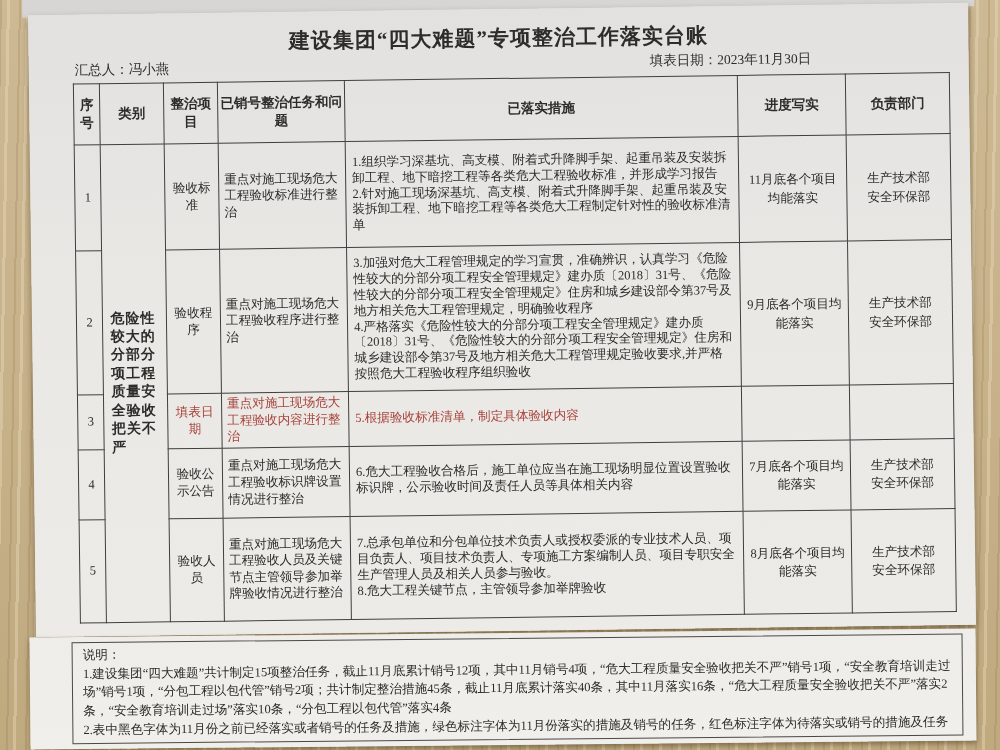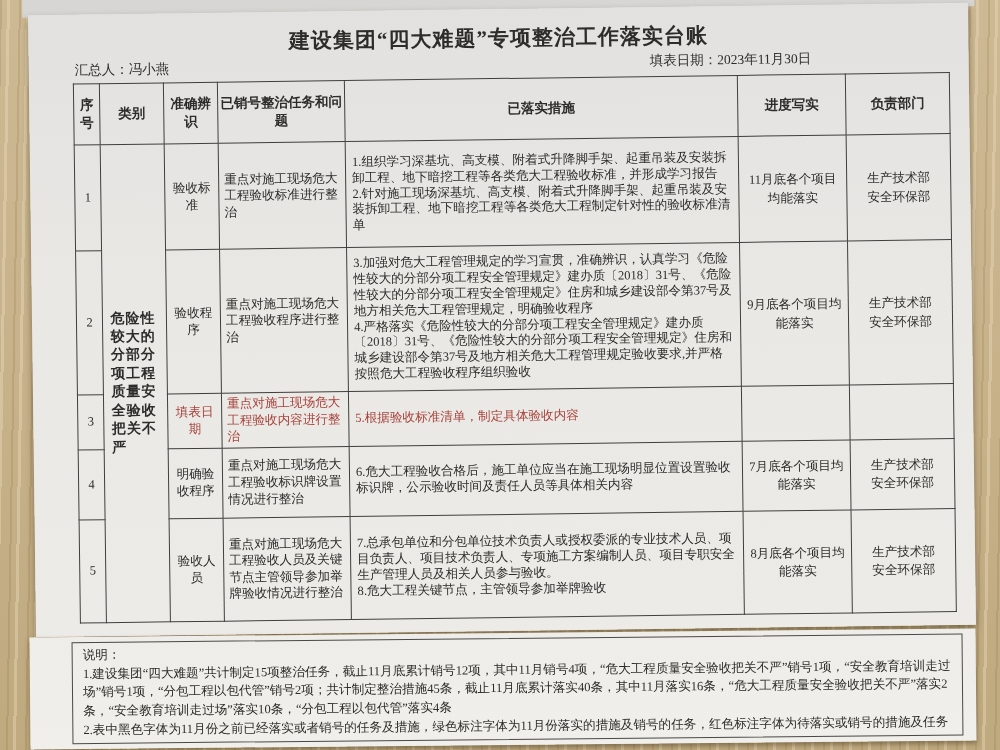--- a/index.html
+++ b/index.html
@@ -85,21 +85,21 @@
         <col style="width:54px">
       <col style="width:127px">
         <col style="width:393px">
         <col style="width:108px">
       <col style="width:104px">
     </colgroup>
     <thead>
       <tr>
         <th>序号</th>
         <th>类别</th>
-        <th>准确辨识</th>
+        <th>整治项目</th>
         <th>已销号整治任务和问题</th>
         <th>已落实措施</th>
         <th>进度写实</th>
         <th>负责部门</th>
       </tr>
     </thead>
     <tbody>
       <tr class="r1">
         <td class="idx">1</td>
         <td class="cat" rowspan="5">
@@ -128,21 +128,21 @@
       <tr class="r3 red">
         <td class="idx">3</td>
         <td class="project">填表日期</td>
         <td class="task">重点对施工现场危大工程验收内容进行整治</td>
         <td class="measures">5.根据验收标准清单，制定具体验收内容</td>
         <td class="progress"></td>
         <td class="dept"></td>
       </tr>
       <tr class="r4">
         <td class="idx">4</td>
-        <td class="project">明确验收程序</td>
+        <td class="project">验收公示公告</td>
         <td class="task">重点对施工现场危大工程验收标识牌设置情况进行整治</td>
         <td class="measures">6.危大工程验收合格后，施工单位应当在施工现场明显位置设置验收标识牌，公示验收时间及责任人员等具体相关内容</td>
         <td class="progress">7月底各个项目均
 能落实</td>
         <td class="dept">生产技术部
 安全环保部</td>
       </tr>
       <tr class="r5">
         <td class="idx">5</td>
         <td class="project">验收人员</td>

